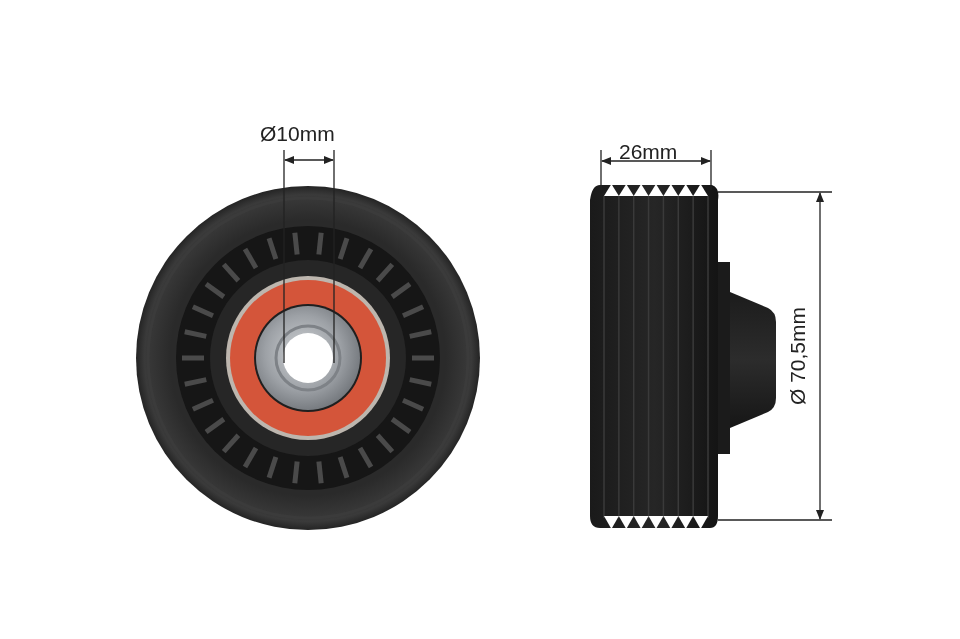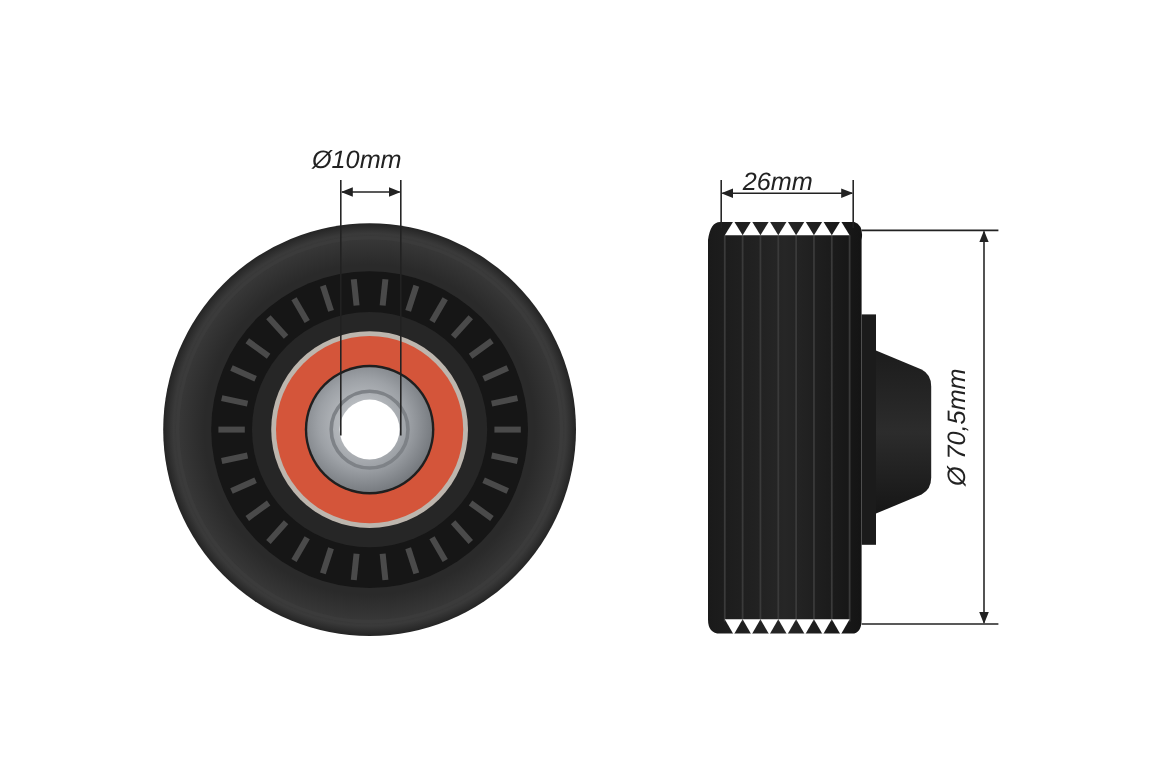--- a/index.html
+++ b/index.html
@@ -1,17 +1,17 @@
 <!DOCTYPE html>
 <html><head>
 <meta charset="utf-8">
 <style>
   html, body { margin:0; padding:0; background:#ffffff; }
   body { width:960px; height:639px; position:relative; overflow:hidden; font-family:"Liberation Sans", sans-serif; }
-  #stage { position:absolute; left:0; top:0; width:960px; height:524px;font-style:italic; }
+  #stage { position:absolute; left:0; top:0; width:960px; height:524px; }
   .dim-label { position:absolute; color:#222; font-size:21px; white-space:nowrap; }
   .dim-label-rot { position:absolute; color:#222; font-size:21px; white-space:nowrap; transform:rotate(-90deg); transform-origin:center center; }
 </style>
 </head>
 <body>
 
 <div id="stage">
   <svg width="960" height="639" viewBox="0 0 960 639" xmlns="http://www.w3.org/2000/svg">
     <defs>
       <radialGradient id="rimGrad" cx="50%" cy="50%" r="50%">

